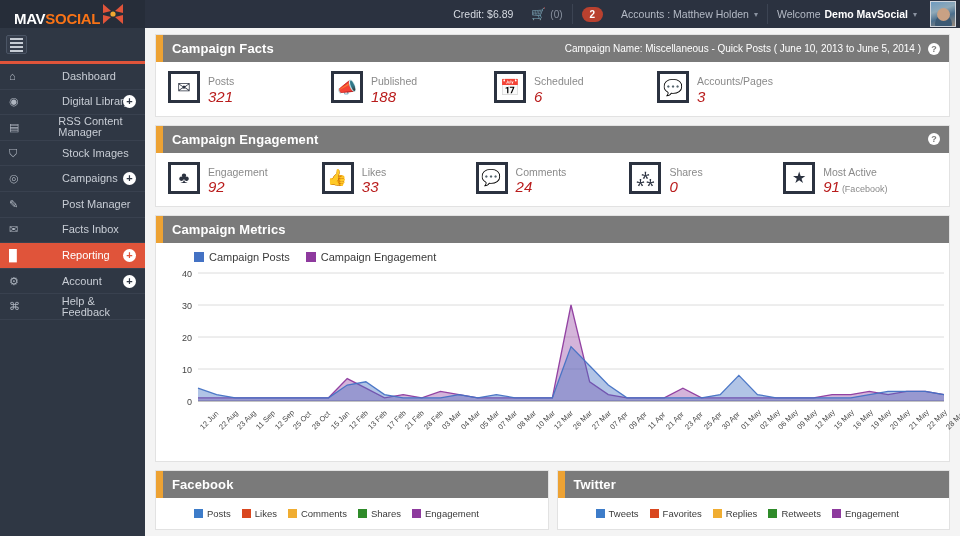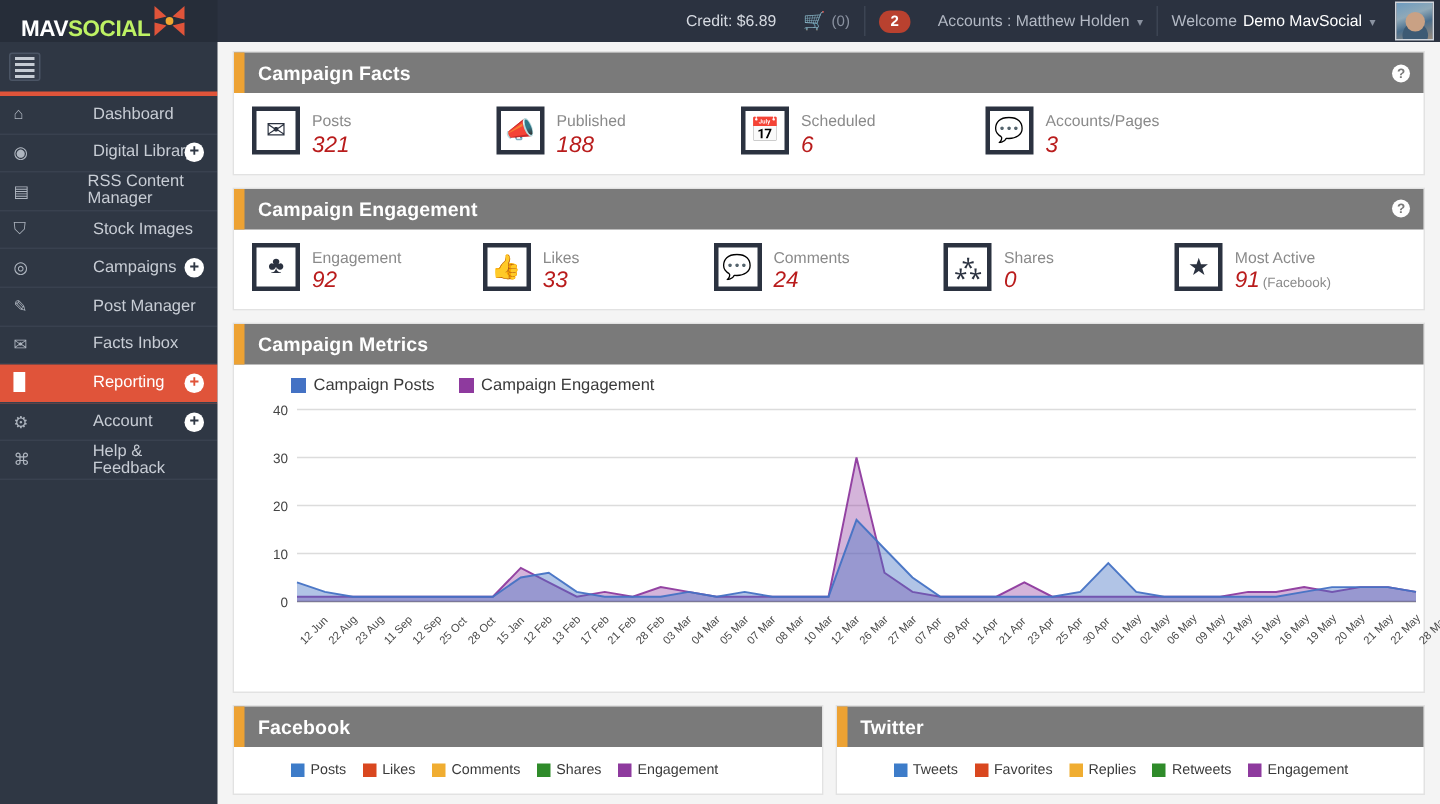--- a/index.html
+++ b/index.html
@@ -15,37 +15,37 @@
   .topbar {
     position: absolute; top: 0; left: 0; width: 960px; height: 28px;
     background: #2b3240; display: flex; align-items: stretch;
   }
   .brand {
     width: 145px; height: 28px; background: #262d39;
     display: flex; align-items: center; padding-left: 14px;
   }
   .brand-text { font-size: 15px; font-weight: bold; letter-spacing: -0.3px; line-height: 1; }
   .brand-mav { color: #ffffff; }
-  .brand-social { color: #bef264; }
+  .brand-social { color: #f97316; }
   .brand-mark { margin-left: 1px; display: inline-block; position: relative; top: 1px; }
 
   .topbar-right {
     flex: 1; display: flex; align-items: center; justify-content: flex-end;
     padding-right: 4px; font-size: 10.5px; color: #b4bac5;
   }
   .tb-item { display: flex; align-items: center; padding: 0 9px; height: 28px; white-space: nowrap; }
   .tb-sep { width: 1px; height: 20px; background: #3c4453; }
   .tb-credit { color: #d6dae1; }
   .cart-icon { color: #e0543a; font-size: 12px; margin-right: 4px; }
   .cart-count { color: #8a92a0; font-size: 10px; }
   .badge-red {
     background: #b9412f; color: #fff; border-radius: 9px;
     font-size: 10px; font-weight: bold; padding: 1px 8px; line-height: 13px;
   }
-  .tb-strong { color: #ffffff; font-weight: normal; margin-left: 4px; }
+  .tb-strong { color: #ffffff; font-weight: bold; margin-left: 4px; }
   .caret { margin-left: 5px; font-size: 8px; color: #8a92a0; }
   .avatar {
     width: 26px; height: 26px; margin-left: 4px; border: 1px solid #cfd4db;
     background: linear-gradient(160deg,#6d9bc0 0%, #8fa9b8 35%, #4b6e8c 60%, #9a8b7c 100%);
     position: relative; overflow: hidden;
   }
   .avatar::after {
     content:""; position:absolute; left:6px; top:6px; width:13px; height:13px;
     border-radius:50%; background:#c9a184; box-shadow: 0 9px 0 2px #3d5a74;
   }
@@ -237,20 +237,21 @@
         </div>
       </div>
   </div>
 
   <div class="main">
 
     <div class="panel">
       <div class="panel-head">
         <span class="panel-title">Campaign Facts</span>
         <span class="panel-head-right">
+          <span>Campaign Name: Miscellaneous - Quick Posts ( June 10, 2013 to June 5, 2014 )</span>
           <span class="qmark">?</span>
         </span>
       </div>
       <div class="stat-row" id="facts-stats">
           <div class="stat" style="width: 163px;">
             <span class="stat-ico">✉</span>
             <span class="stat-txt"><span class="stat-label">Posts</span><br><span class="stat-val">321</span></span>
           </div>
           <div class="stat" style="width: 163px;">
             <span class="stat-ico">📣</span>

